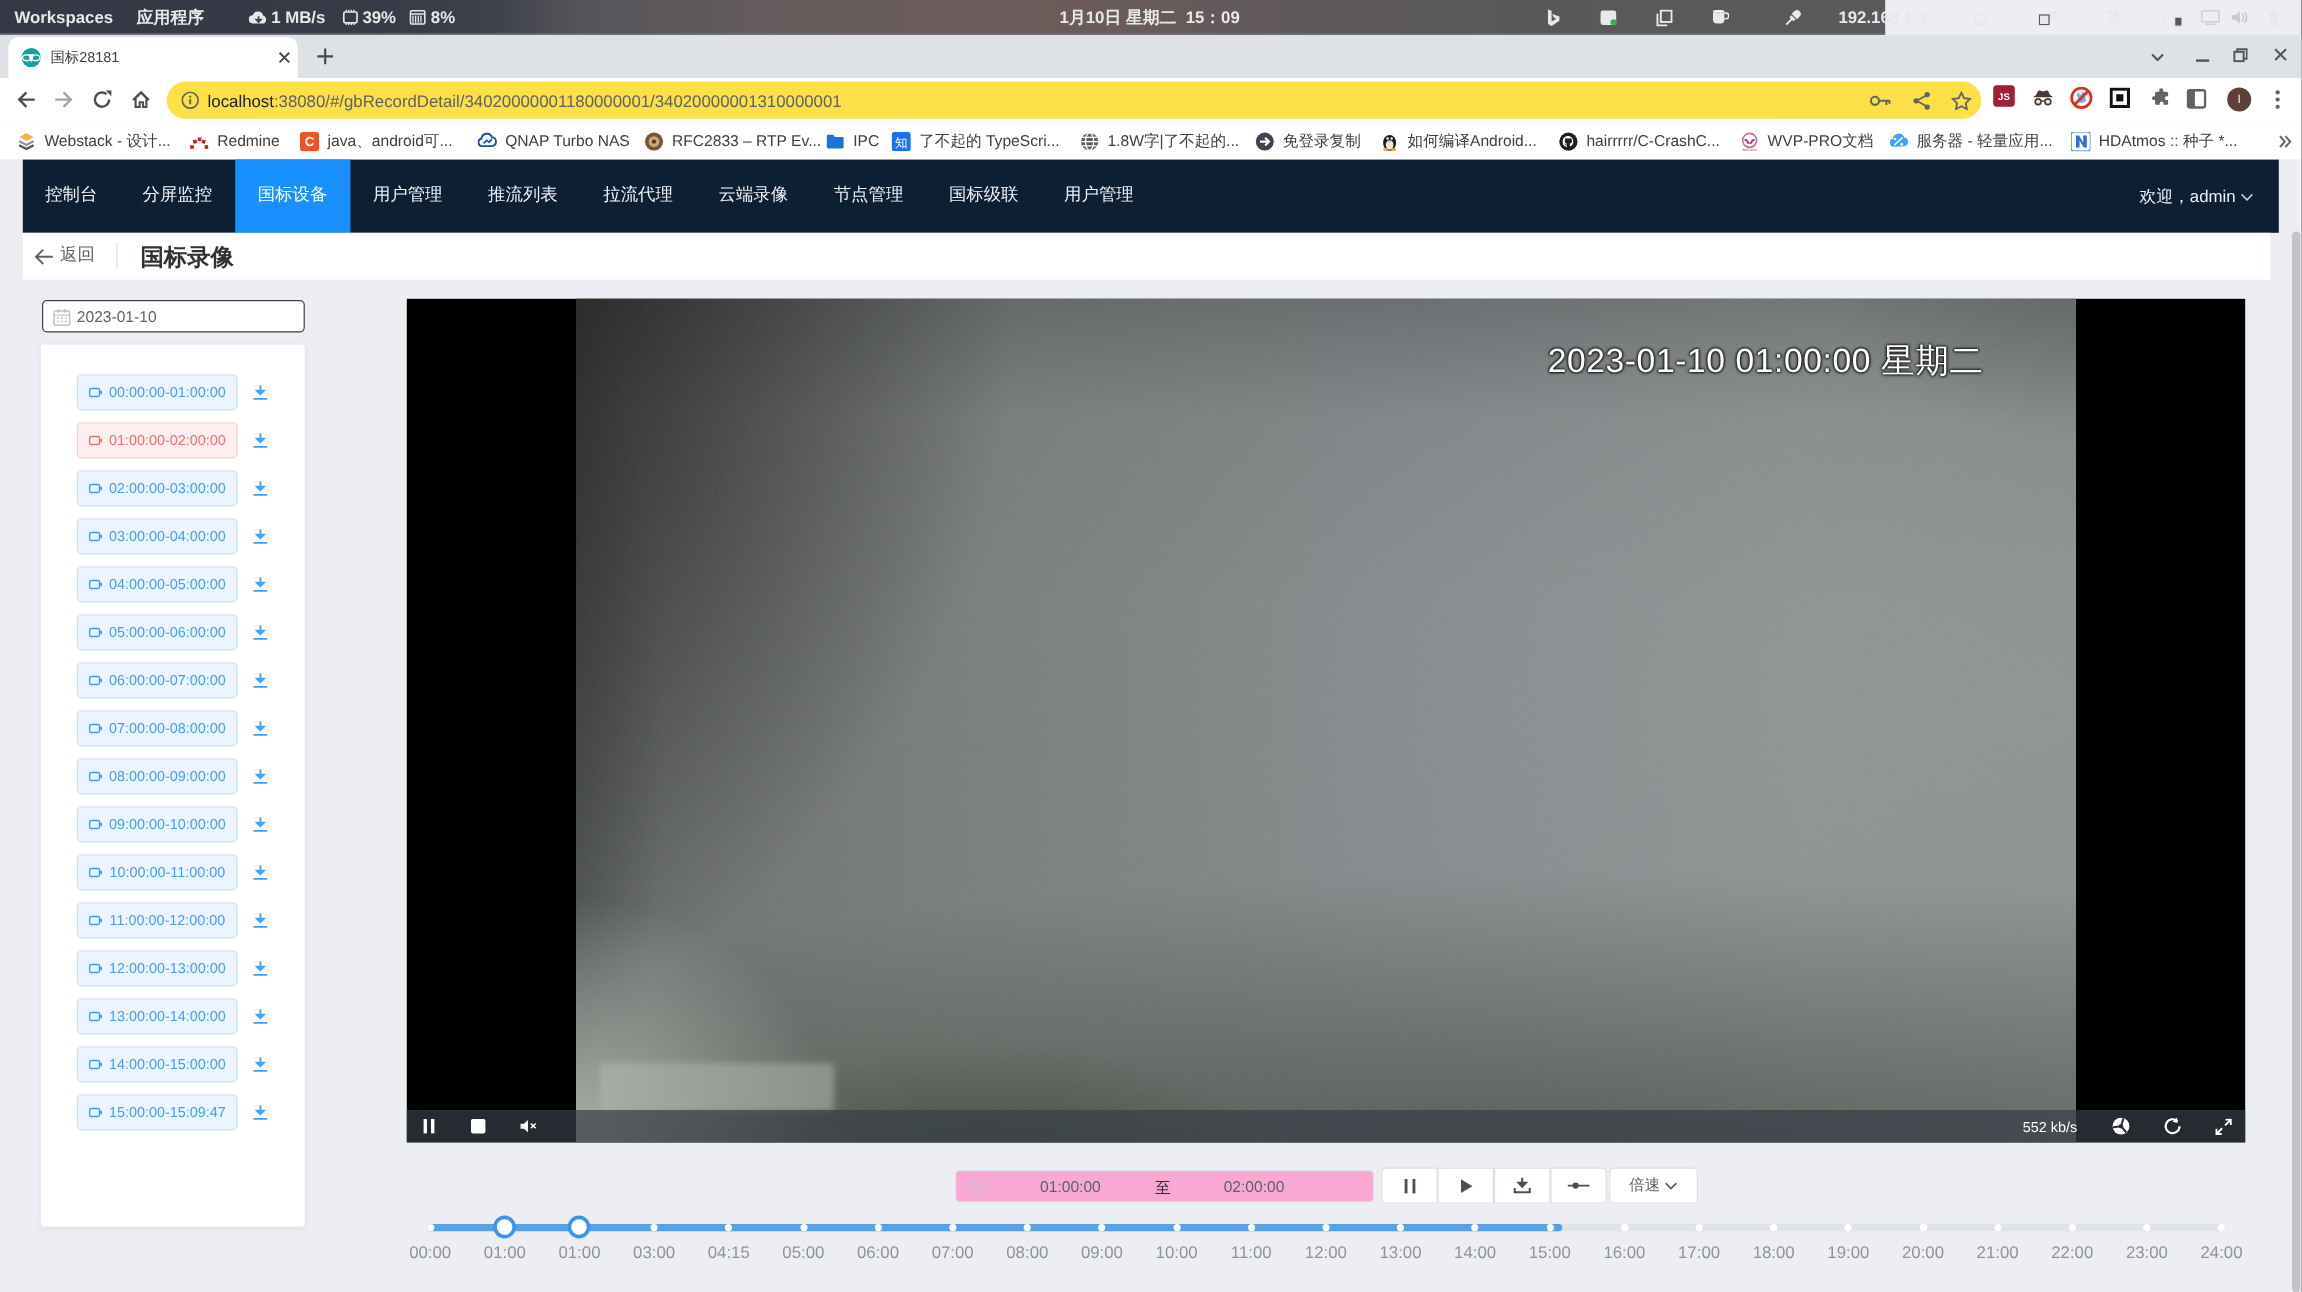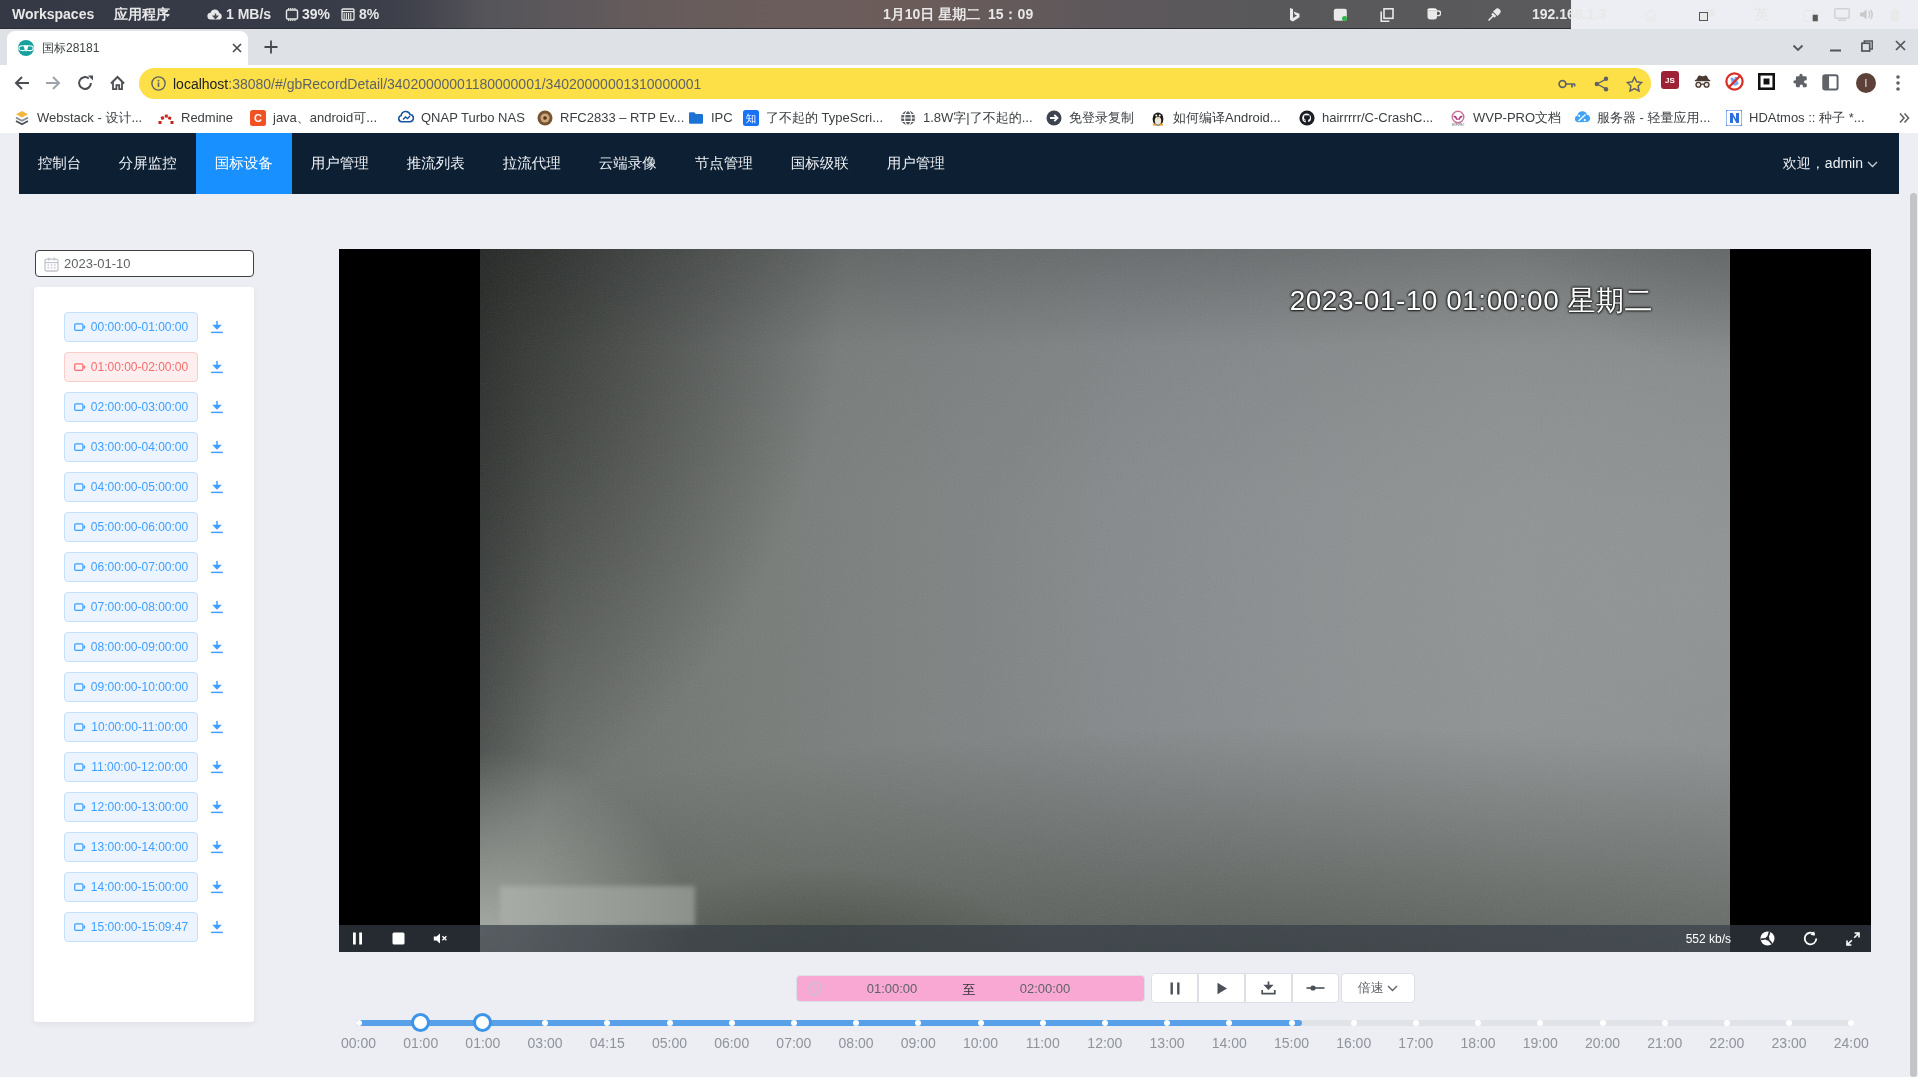--- a/index.html
+++ b/index.html
@@ -446,20 +446,30 @@
 <div class="nv" style="left:560.75px;width:96.0px">云端录像</div>
 <div class="nv" style="left:656.75px;width:96.0px">节点管理</div>
 <div class="nv" style="left:752.75px;width:96.0px">国标级联</div>
 <div class="nv" style="left:848.75px;width:96.0px">用户管理</div>
 <div id="welcome">欢迎，admin</div>
 <div style="position:absolute;left:1848px;top:28px">
         <svg width="11" height="7" viewBox="0 0 11 7">
           <path d="M1 1l4.5 4.5L10 1" fill="none" stroke="#c9ced6" stroke-width="1.3"></path>
         </svg>
       </div>
+</div>
+<div id="crumb">
+<div style="position:absolute;left:9px;top:13px">
+        <svg width="17" height="14" viewBox="0 0 17 14">
+          <path d="M8 1L2 7l6 6M2.3 7H16" fill="none" stroke="#5e6266" stroke-width="1.6"></path>
+        </svg>
+      </div>
+<div class="back" style="left:31px">返回</div>
+<div class="sep"></div>
+<div class="title">国标录像</div>
 </div>
 <div id="dateinput">
       <div style="position:absolute;left:8px;top:6px">
         <svg width="15" height="15" viewBox="0 0 15 15">
           <rect x="1" y="2.2" width="13" height="11.8" rx="1.4" fill="none" stroke="#c0c4cc" stroke-width="1.3"></rect>
           <path d="M1 5.6h13" stroke="#c0c4cc" stroke-width="1.2"></path>
           <rect x="4" y="0.6" width="1.4" height="3" fill="#c0c4cc"></rect>
           <rect x="9.6" y="0.6" width="1.4" height="3" fill="#c0c4cc"></rect>
           <g fill="#c0c4cc">
             <rect x="3.4" y="7.4" width="1.6" height="1.3"></rect>

